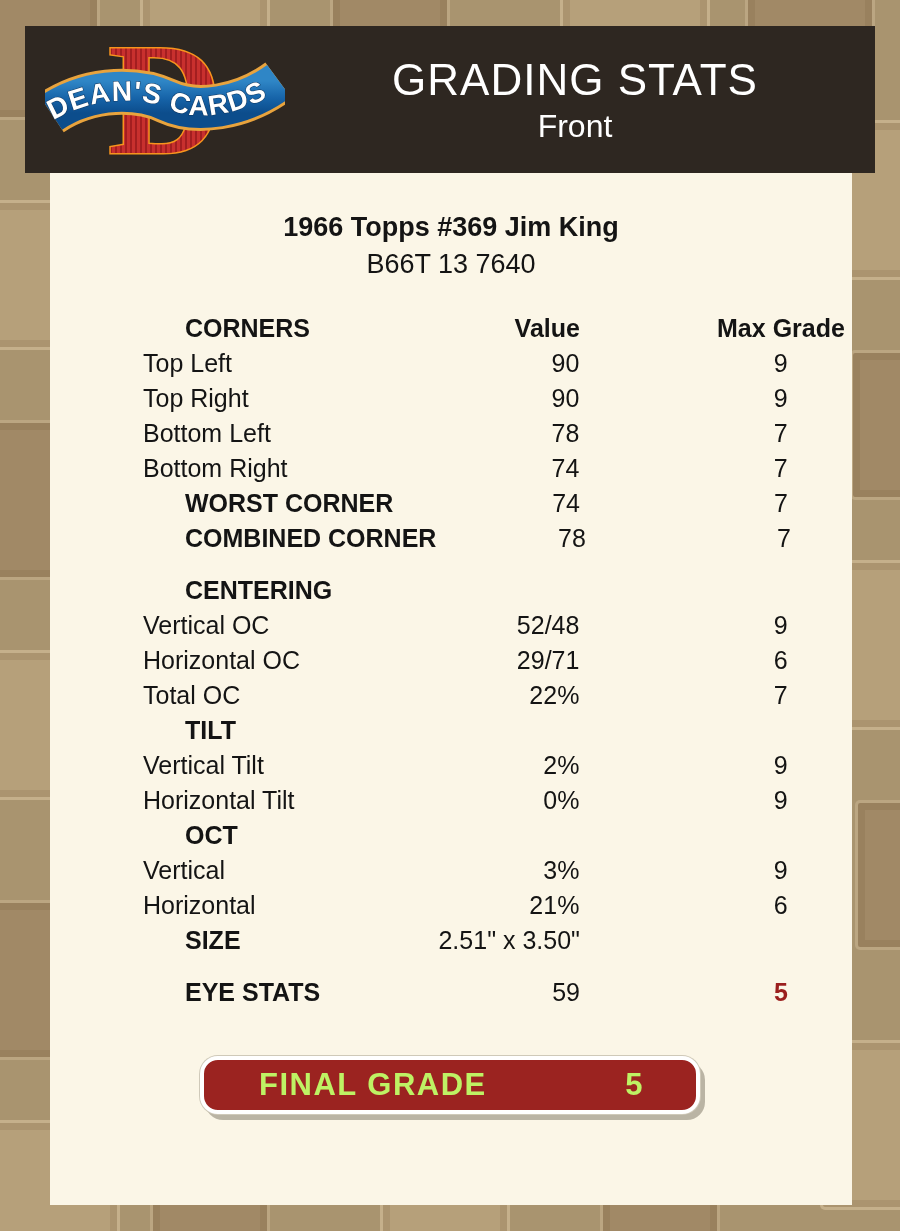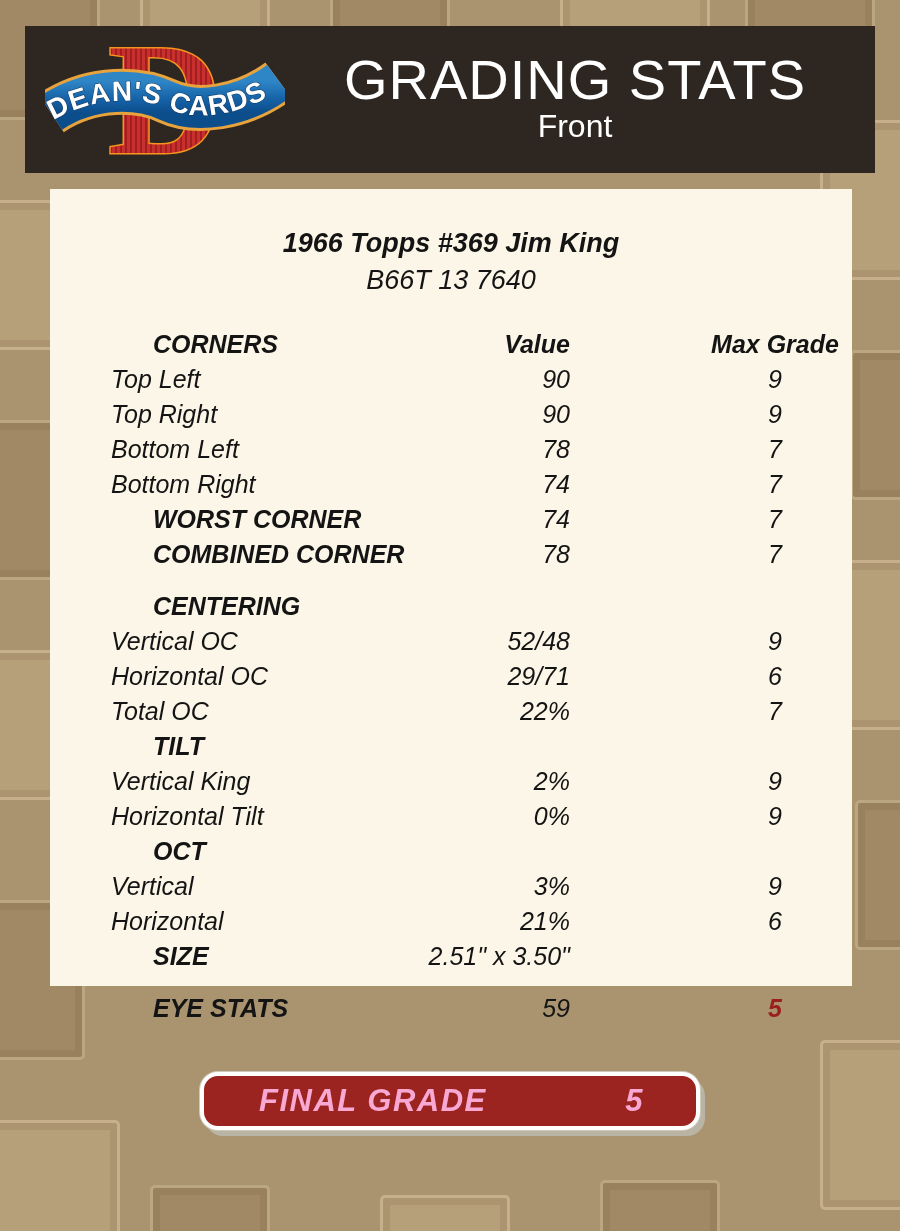--- a/index.html
+++ b/index.html
@@ -22,47 +22,47 @@
   .header-bar {
     position:absolute; left:25px; top:26px; width:850px; height:147px;
     background:#2e2721;
   }
   .logo { position:absolute; left:20px; top:5px; }
   .header-titles {
     position:absolute; left:265px; top:0; width:570px; height:147px;
     display:flex; flex-direction:column; justify-content:center; align-items:center;
     color:#ffffff; text-align:center; padding-top:2px;
   }
-  .header-title { font-size:56px; line-height:50px; letter-spacing:1px; }
+  .header-title { font-size:44px; line-height:50px; letter-spacing:1px; }
   .header-subtitle { font-size:32px; line-height:42px; }
 
   .panel {
-    position:absolute; left:50px; top:189px; width:802px; height:797px;
-    background:#fbf6e7; color:#141414;font-style:italic;
+    position:absolute; left:50px; top:173px; width:802px; height:1032px;
+    background:#fbf6e7; color:#141414;
   }
   .card-title { margin-top:36px; text-align:center; font-size:27px; line-height:37px; font-weight:bold; }
   .card-id    { text-align:center; font-size:27px; line-height:37px; }
 
-  .stats-table { margin-top:28px; }
+  .stats-table { margin-top:28px;margin-left:32px; }
   .row { display:flex; height:35px; align-items:center; font-size:25px; }
   .row.spacer { height:17px; }
   .col-label { width:345px; padding-left:103px; white-space:nowrap; }
   .row.item .col-label { padding-left:61px; font-weight:normal; }
   .col-value { width:175px; text-align:right; white-space:nowrap; }
   .col-max { width:150px; margin-left:130px; text-align:center; white-space:nowrap; }
   .row.header .col-label, .row.header .col-value, .row.header .col-max { font-weight:bold; }
   .row.section .col-label, .row.section-value .col-label { font-weight:bold; }
   .col-max.red { color:#9b1f1e; font-weight:bold; }
 
   .final-grade {
     margin:46px 0 0 150px; width:500px; height:58px;
     background:#9b2320; border:4px solid #ffffff; border-radius:18px;
     box-shadow: 0 0 0 1px #cfc9b9, 5px 6px 0 #bab4a4;
     display:flex; align-items:center; justify-content:space-between;
-    padding:0 52px 0 55px; color:#f9a8d4; font-size:31px; font-weight:bold;
+    padding:0 52px 0 55px; color:#bef264; font-size:31px; font-weight:bold;
     letter-spacing:1.5px; cursor:default;
   }
 </style>
 </head>
 <body>
 
 <div class="page">
 
   <div>
     <div class="bg-card" style="left:-20px;top:-40px;width:120px;height:160px"></div>
@@ -173,21 +173,21 @@
           <span class="col-label">Total OC</span>
           <span class="col-value">22%</span>
           <span class="col-max">7</span>
         </div>
         <div class="row section">
           <span class="col-label">TILT</span>
           <span class="col-value"></span>
           <span class="col-max"></span>
         </div>
         <div class="row item">
-          <span class="col-label">Vertical King</span>
+          <span class="col-label">Vertical Tilt</span>
           <span class="col-value">2%</span>
           <span class="col-max">9</span>
         </div>
         <div class="row item">
           <span class="col-label">Horizontal Tilt</span>
           <span class="col-value">0%</span>
           <span class="col-max">9</span>
         </div>
         <div class="row section">
           <span class="col-label">OCT</span>

